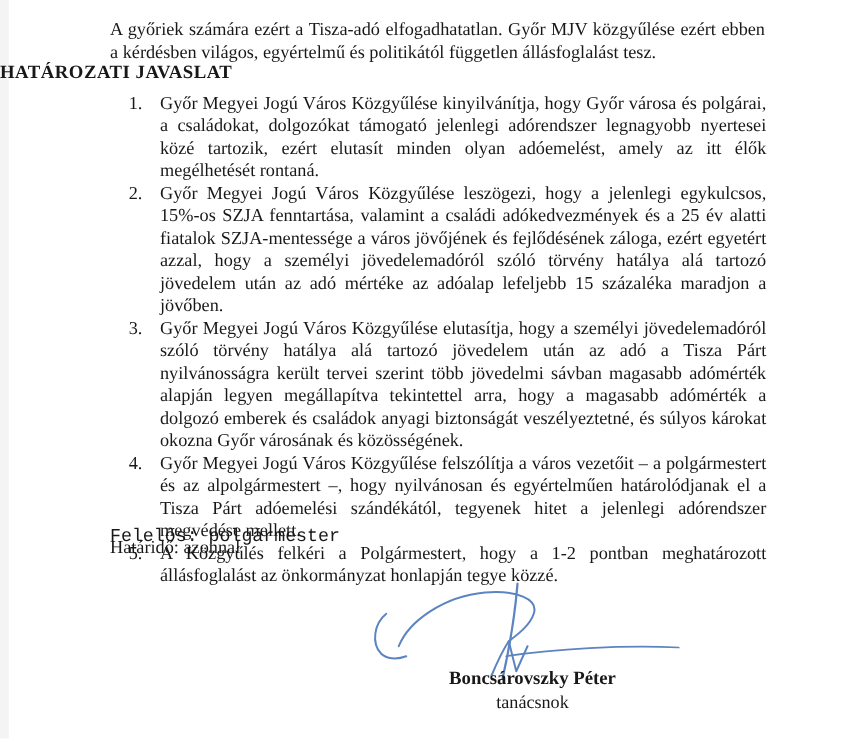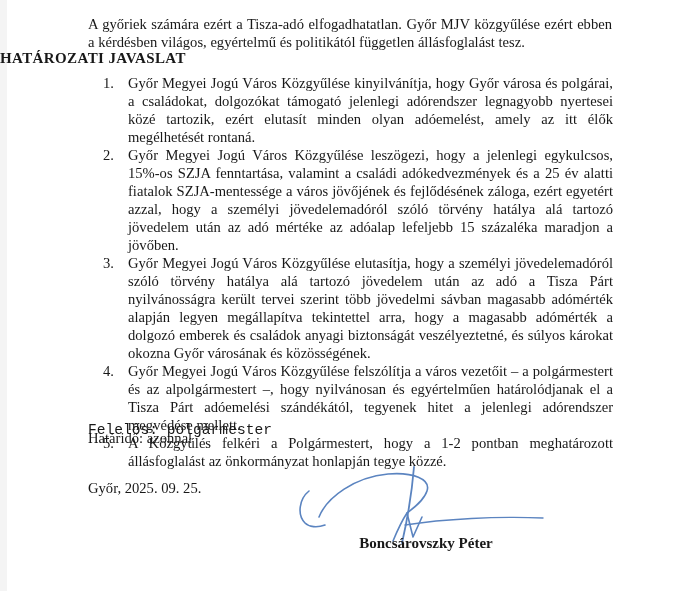--- a/index.html
+++ b/index.html
@@ -120,27 +120,27 @@
   <div class="meta-line meta-responsible">
     <span>Felelős:</span>
     <span>polgármester</span>
   </div>
 
   <div class="meta-line meta-deadline">
     <span>Határidő:</span>
     <span>azonnal</span>
   </div>
 
-  <div class="meta-line date-line">Győr, 2025. 09. 25.</div>
 
   <svg class="signature-svg" viewBox="0 0 255 92" fill="none" xmlns="http://www.w3.org/2000/svg">
     <path d="M16,28 C6,36 4,52 12,60 C16,64 24,65 32,62" stroke-width="1.6" stroke-linecap="round" fill="none" stroke="#5b84c0"></path>
     <path d="M26,54 C34,34 62,14 95,11 C120,9 138,16 134,28 C131,37 122,44 114,50" stroke-width="1.6" stroke-linecap="round" fill="none" stroke="#5b84c0"></path>
     <path d="M121,4 C119,28 114,58 109,80" stroke-width="1.8" stroke-linecap="round" fill="none" stroke="#5b84c0"></path>
     <path d="M100,78 C105,66 110,56 114,50 L120,74 L129,54" stroke-width="1.6" stroke-linecap="round" stroke-linejoin="round" fill="none" stroke="#5b84c0"></path>
     <path d="M112,62 C150,56 205,53 250,55" stroke-width="1.4" stroke-linecap="round" fill="none" stroke="#5b84c0"></path>
   </svg>
 
   <div class="signature-block">
     <div class="signature-name">Boncsárovszky Péter</div>
+    <div class="signature-title">tanácsnok</div>
   </div>
 
 </div>
 
 </body></html>

